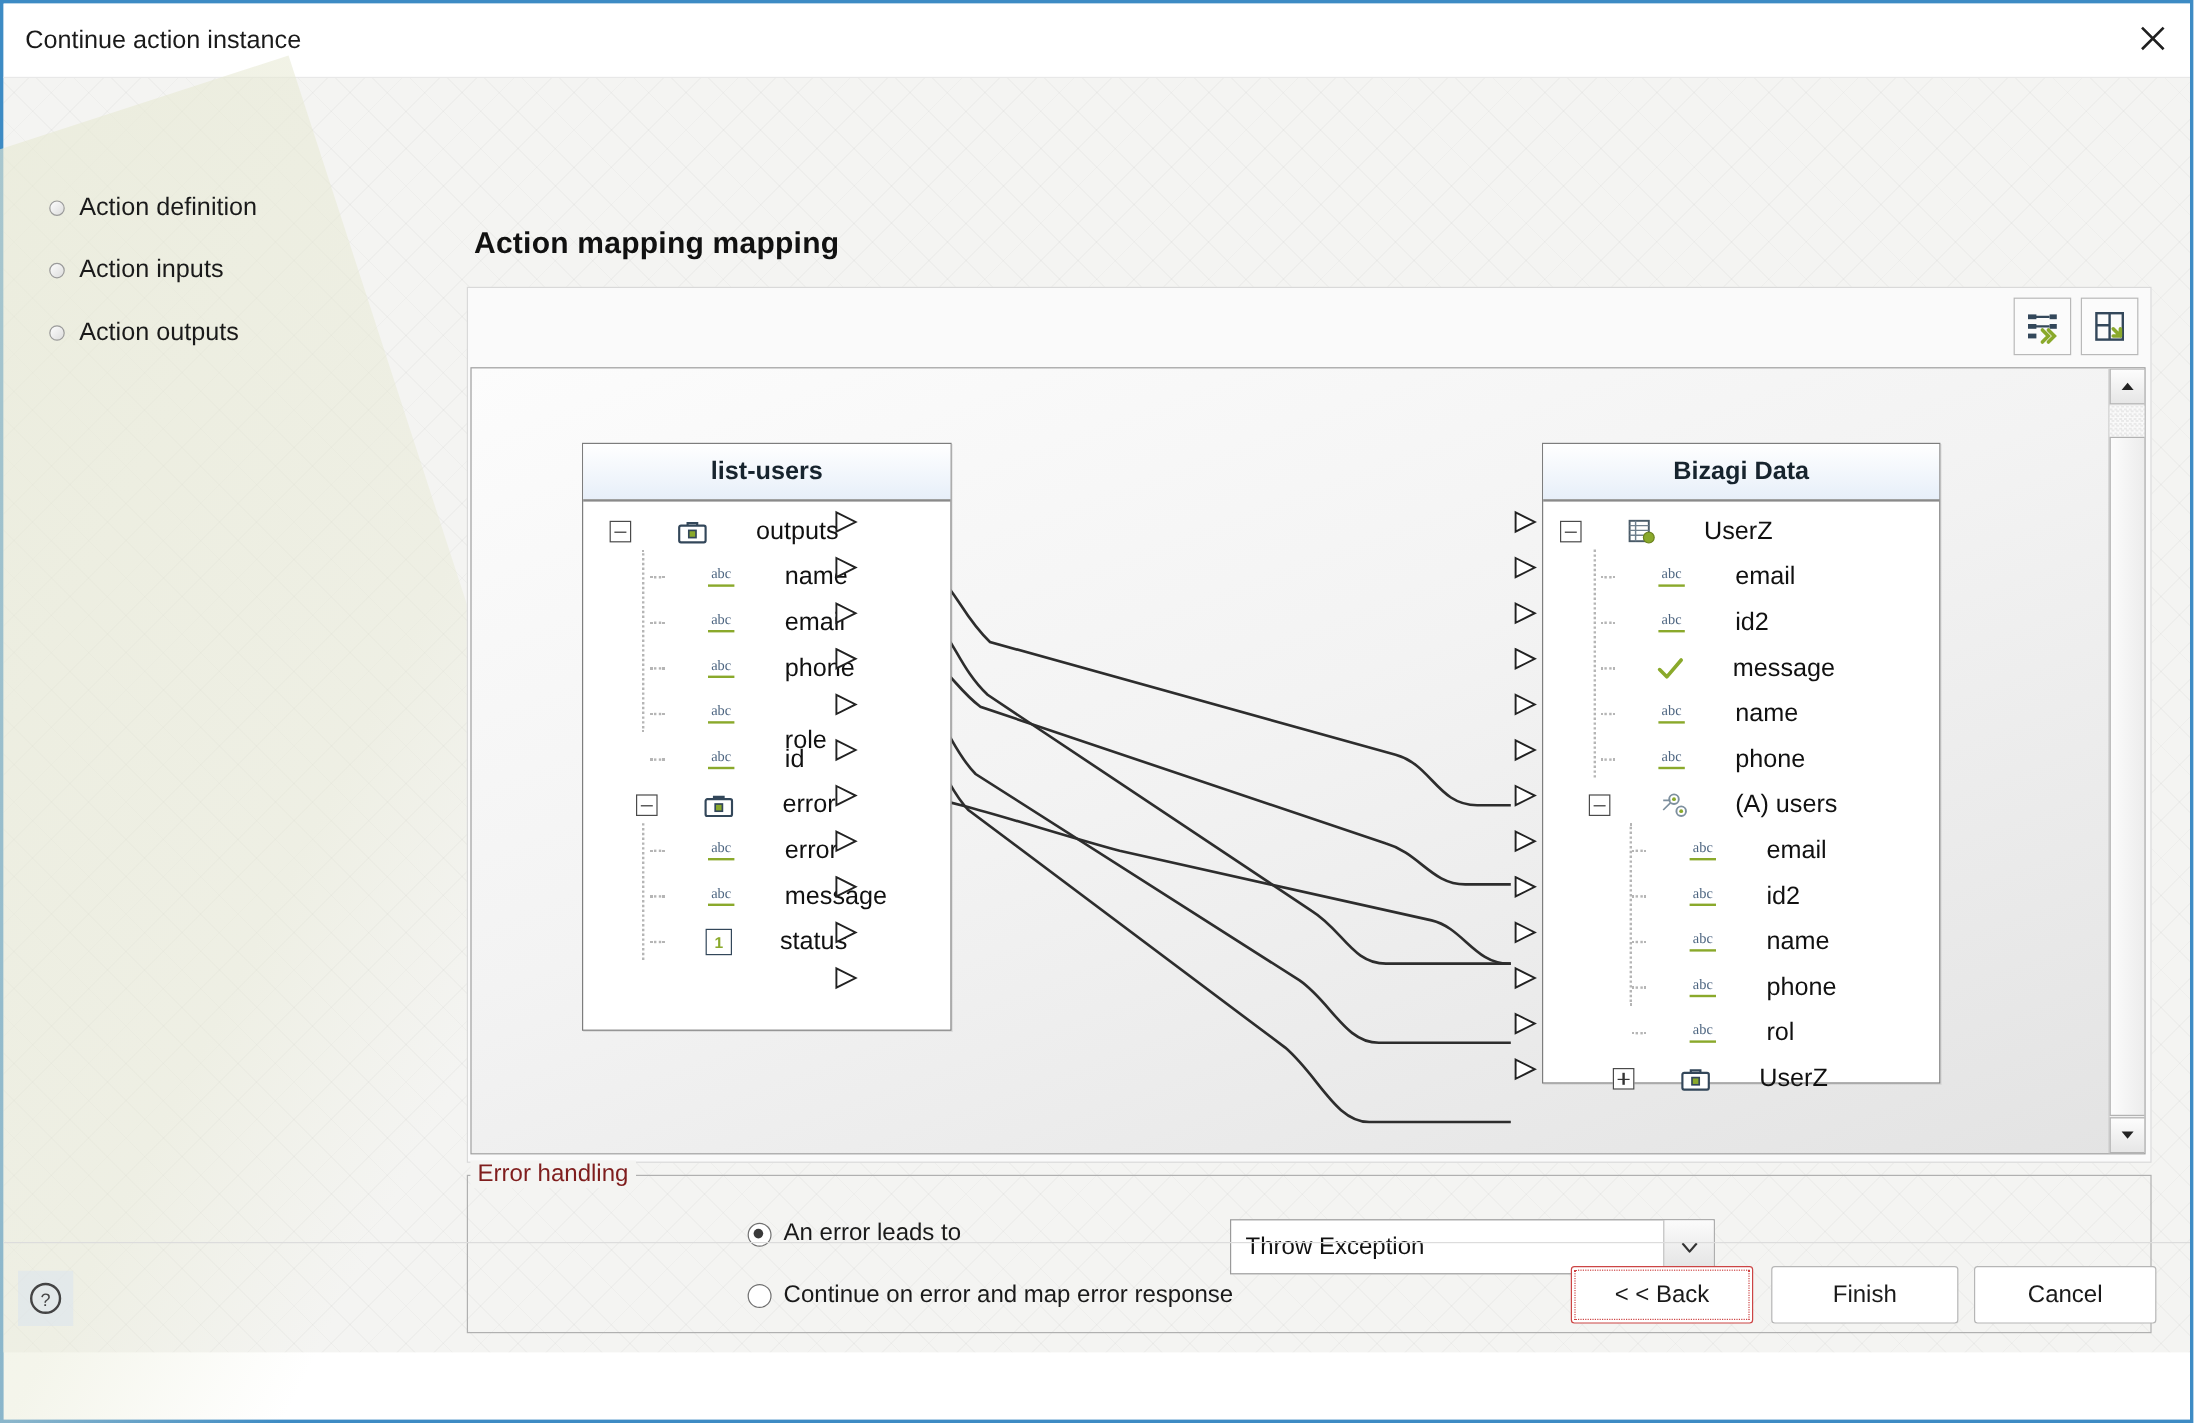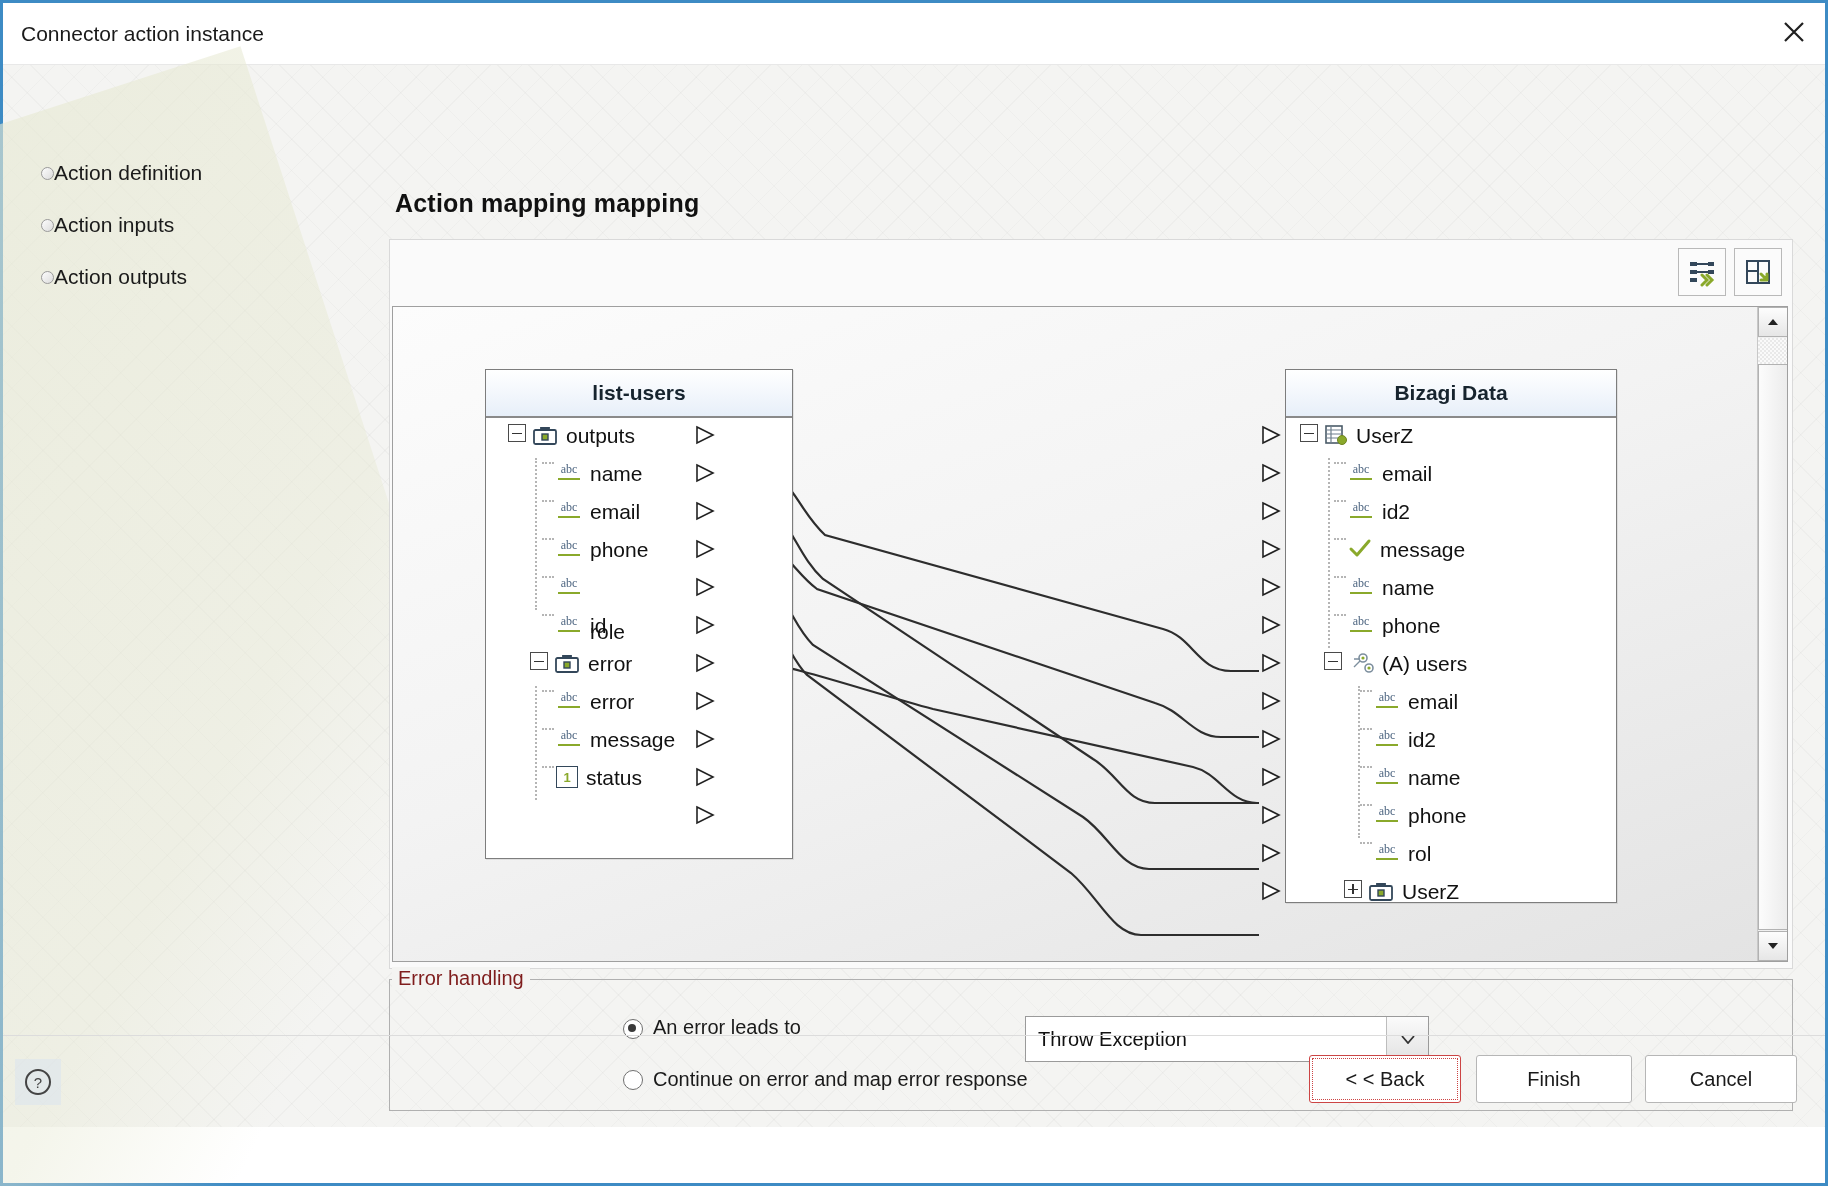--- a/index.html
+++ b/index.html
@@ -55,21 +55,21 @@
     width: 700px; height: 1200px;
     background: linear-gradient(135deg, rgba(231,233,211,0.75) 0%, rgba(231,233,211,0.45) 60%, rgba(244,244,242,0) 75%);
     transform: rotate(-18deg);
     pointer-events: none;
   }
 
   
   .nav { position: absolute; left: 38px; top: 82px; width: 300px; }
   .nav-item {
     display: flex; align-items: center;
-    gap: 0;
+    gap: 12px;
     height: 52px;
     font-size: 21px;
     color: #1a1a1a;
     cursor: pointer;
   }
   .bullet {
     width: 13px; height: 13px;
     border: 1.6px solid #9a9a9a;
     border-radius: 50%;
     background: linear-gradient(135deg,#fdfdfd,#dcdcdc);
@@ -156,25 +156,26 @@
     height: 48px;
     background: linear-gradient(180deg,#ffffff 0%,#e7eff9 100%);
     border-bottom: 2px solid #8a8a8a;
     display: flex; align-items: center; justify-content: center;
     font-size: 21px; font-weight: bold; color: #17242e;
   }
   .tree-rows { position: relative; padding: 6px 0 4px 0; }
   .trow {
     position: relative;
     height: 38px;
-    display: flex; align-items: flex-start;
+    display: flex; align-items: center;
     font-size: 21px;
     color: #111111;
     white-space: nowrap;
     cursor: pointer;
+    gap: 32px;
   }
   .trow .lbl { position: relative; z-index: 2; }
   .ico { flex: none; display: inline-flex; align-items: center; justify-content: center; }
 
   
   .exp {
     width: 18px; height: 18px;
     border: 1.5px solid #4a4a4a;
     background: #ffffff;
     position: relative;
@@ -306,21 +307,21 @@
   #btn-back   { left: 1306px; width: 152px; }
   #btn-finish { left: 1473px; width: 156px; }
   #btn-cancel { left: 1642px; width: 152px; }
 </style>
 </head>
 <body>
 
 <div class="window">
 
   <div class="titlebar">
-    <div class="titlebar-text">Connector action instance</div>
+    <div class="titlebar-text">Continue action instance</div>
     <div class="close-btn">
       <svg width="26" height="26" viewBox="0 0 26 26">
           <path d="M4 4 L22 22 M22 4 L4 22" stroke="#202020" stroke-width="2.2" fill="none"></path>
         </svg>
     </div>
   </div>
 
   <div class="body">
 
     <div class="nav">

